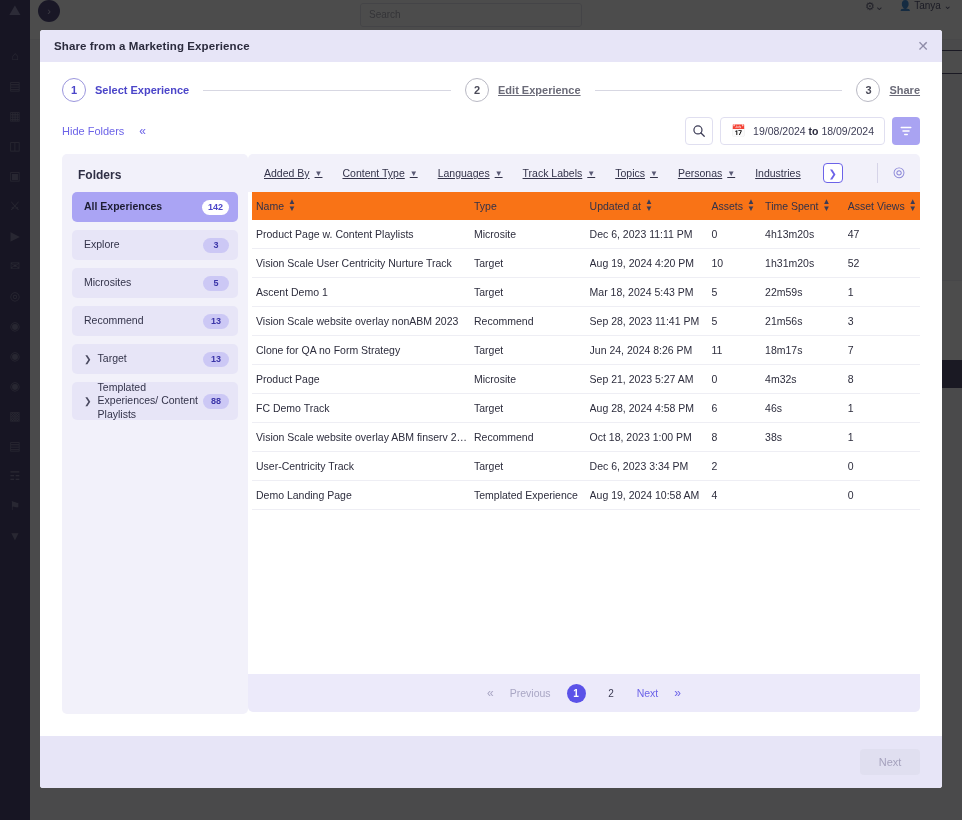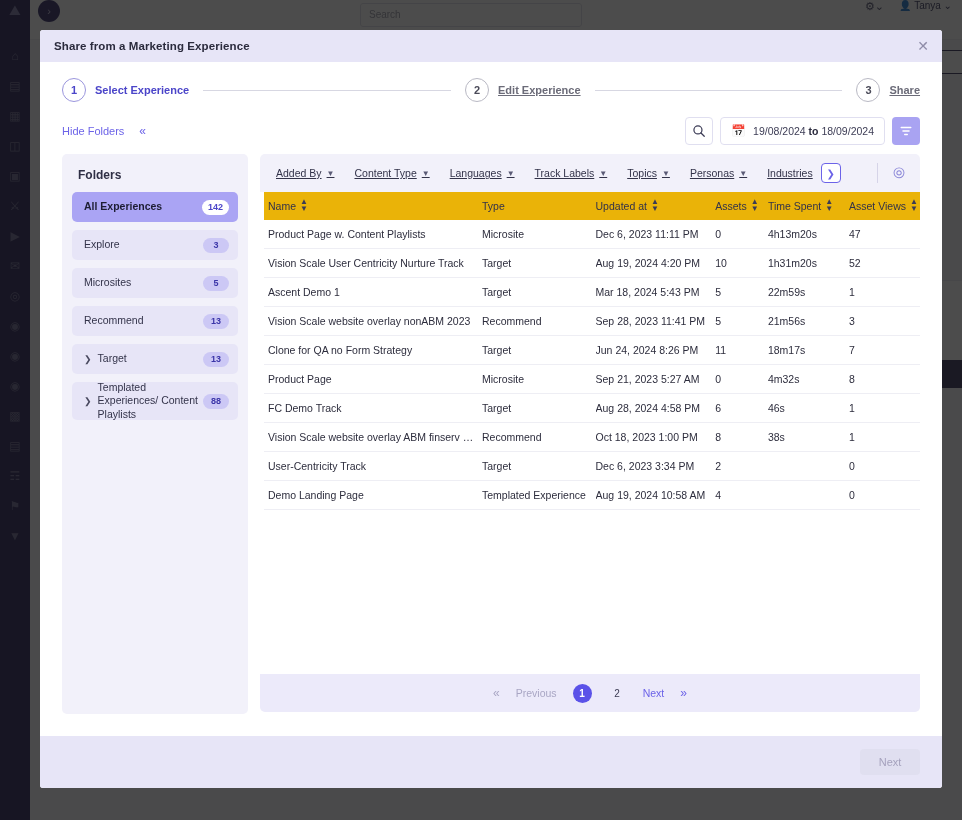--- a/index.html
+++ b/index.html
@@ -118,21 +118,21 @@
   .date-range .cal { color: #6c63e8; font-size: 12px; line-height: 1; }
   .date-text { font-size: 10.5px; color: #3d3d55; white-space: nowrap; }
   .date-text b { color: #2a2a3d; }
   .filter-btn {
     width: 28px; height: 28px; border-radius: 4px; background: #a9a3f2;
     display: flex; align-items: center; justify-content: center; cursor: pointer;
   }
 
   
   .modal-body {
-    flex: 1 1 auto; display: flex; gap: 12px; padding: 0 22px 0 22px;
+    flex: 1 1 auto; display: flex; padding: 0 22px 0 22px;
     min-height: 0;
   }
   
   .folders {
     width: 186px; flex: 0 0 186px; background: #f2f1fa;
     border-radius: 5px; padding: 12px 10px; align-self: flex-start;
     height: 560px;
   }
   .folders-title {
     font-size: 12px; font-weight: bold; color: #2f2f45; padding: 2px 6px 10px 6px;
@@ -162,34 +162,34 @@
   .table-panel { flex: 1 1 auto; min-width: 0; display: flex; flex-direction: column; }
   .chips-row {
     background: #f2f1fa; border-radius: 5px 5px 0 0;
     display: flex; align-items: center; height: 38px; padding: 0 10px 0 16px;
   }
   .chip {
     display: flex; align-items: center; gap: 5px; font-size: 10.5px;
     color: #33334a; cursor: pointer; margin-right: 20px; white-space: nowrap; text-decoration: underline;
   }
   .chip .dd { font-size: 8px; color: #5a5a75; }
-  .chip.nogap { margin-right: 8px; }
+  .chip.nogap { margin-right: 22px; }
   .chip-more {
     width: 20px; height: 20px; border: 1px solid #6c63e8; border-radius: 4px;
     color: #6c63e8; font-size: 10px; display: flex; align-items: center;
     justify-content: center; cursor: pointer; background: #fff;
   }
   .chips-sep { width: 1px; height: 20px; background: #d6d4e8; margin: 0 10px 0 auto; }
   .chips-clear {
     width: 22px; height: 22px; color: #8c88d8; font-size: 15px;
     display: flex; align-items: center; justify-content: center; cursor: pointer;
   }
 
   table { width: 100%; border-collapse: collapse; table-layout: fixed; }
-  thead tr { background: #eab308; }
+  thead tr { background: #f97316; }
   th {
     font-size: 10.5px; font-weight: normal; color: #32324a; text-align: left;
     padding: 7px 6px 7px 0; height: 26px; white-space: nowrap;
   }
   th .th-in { display: flex; align-items: center; gap: 4px; }
   th .th-in span.lbl { flex: 0 0 auto; }
   .sort-ico { color: #3b3b55; font-size: 8px; line-height: .85; flex: 0 0 auto; }
   .sort-ico i { display: block; font-style: normal; }
   td {
     font-size: 10.5px; color: #2d2d3d; padding: 8px 6px 8px 0; height: 26px;

